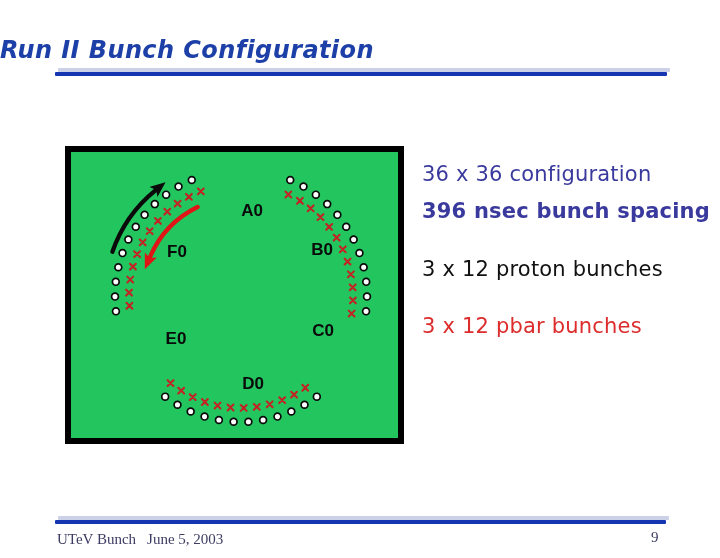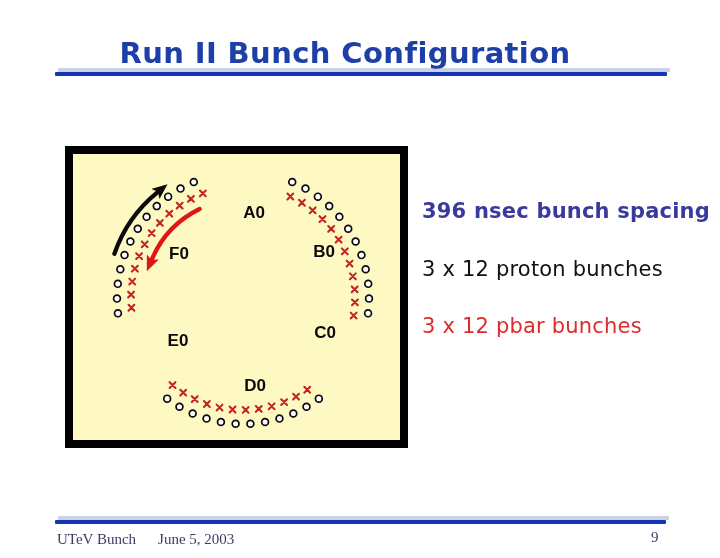--- a/index.html
+++ b/index.html
@@ -2,50 +2,50 @@
 <html><head>
 <meta charset="utf-8">
 <style>
   html,body{margin:0;padding:0;}
   body{
     width:720px;height:558px;background:#ffffff;position:relative;overflow:hidden;
     font-family:"DejaVu Sans",sans-serif;
   }
   .slide{position:absolute;inset:0;}
   .slide-title{
-    position:absolute;top:36px;left:0;width:690px;text-align:center;
-    font-size:29px;font-weight:700;color:#1d3fa8;letter-spacing:0.4px;white-space:nowrap;
+    position:absolute;top:36px;left:0;width:690px;text-align:left;
+    font-size:24px;font-weight:700;color:#1d3fa8;letter-spacing:0.4px;white-space:nowrap;font-style:italic;
   }
   .rule{
     position:absolute;height:4px;background:#1535b2;border-radius:1px;
     box-shadow:3px -4px 0 rgba(140,155,205,0.45);
   }
   #title-rule{left:55px;top:72px;width:612px;}
   #footer-rule{left:55px;top:520px;width:611px;}
   .diagram-box{
     position:absolute;left:65px;top:146px;width:327px;height:286px;
-    border:8px solid #000000;background:#fef9c3;
+    border:6px solid #000000;background:#22c55e;
   }
   .diagram-box svg{position:absolute;left:0;top:0;}
   .ring-label{
     font-family:"Liberation Sans","DejaVu Sans",sans-serif;
     font-size:17px;font-weight:700;fill:#0a0a0a;
   }
   .bullet{
     position:absolute;left:422px;font-size:21px;white-space:nowrap;letter-spacing:0.2px;
   }
   #bullet-0{top:162px;}
   #bullet-1{top:199px;font-weight:bold;}
   #bullet-2{top:257px;}
   #bullet-3{top:314px;}
   .footer-text{
     position:absolute;left:57px;top:531px;font-family:"Liberation Serif","DejaVu Serif",serif;
     font-size:15px;color:#3c3c64;white-space:nowrap;
   }
-  .footer-text .date{margin-left:22px;}
+  .footer-text .date{margin-left:11px;}
   .page-number{
     position:absolute;left:651px;top:529px;font-family:"Liberation Serif","DejaVu Serif",serif;
     font-size:15px;color:#3c3c64;
   }
 </style>
 </head>
 <body>
 
 <div class="slide">
 
@@ -138,20 +138,21 @@
         <text x="251" y="97" text-anchor="middle" dominant-baseline="central" class="ring-label">B0</text>
         <text x="252" y="178" text-anchor="middle" dominant-baseline="central" class="ring-label">C0</text>
         <text x="182" y="231" text-anchor="middle" dominant-baseline="central" class="ring-label">D0</text>
         <text x="105" y="186" text-anchor="middle" dominant-baseline="central" class="ring-label">E0</text>
         <text x="106" y="99" text-anchor="middle" dominant-baseline="central" class="ring-label">F0</text>
         <path d="M41.41,99.72 A136,136 0 0,1 84.41,38.31" stroke="#0a0a0a" stroke-width="4.3" fill="none" stroke-linecap="round" marker-end="url(#ah0)"></path>
         <path d="M126.6,55.02 A99,99 0 0,0 78.87,105.32" stroke="#e01515" stroke-width="4.3" fill="none" stroke-linecap="round" marker-end="url(#ah1)"></path>
       </svg>
   </div>
 
+  <div class="bullet" id="bullet-0" style="color: rgb(58, 58, 158);">36 x 36 configuration</div>
   <div class="bullet" id="bullet-1" style="color: rgb(58, 58, 158);">396 nsec bunch spacing</div>
   <div class="bullet" id="bullet-2" style="color: rgb(17, 17, 17); text-align: right;">3 x 12 proton bunches</div>
   <div class="bullet" id="bullet-3" style="color: rgb(221, 44, 44); text-align: center;">3 x 12 pbar bunches</div>
 
   <div class="rule" id="footer-rule"></div>
   <div class="footer-text">
     <span>UTeV Bunch</span><span class="date">June 5, 2003</span>
   </div>
   <div class="page-number">9</div>
 

